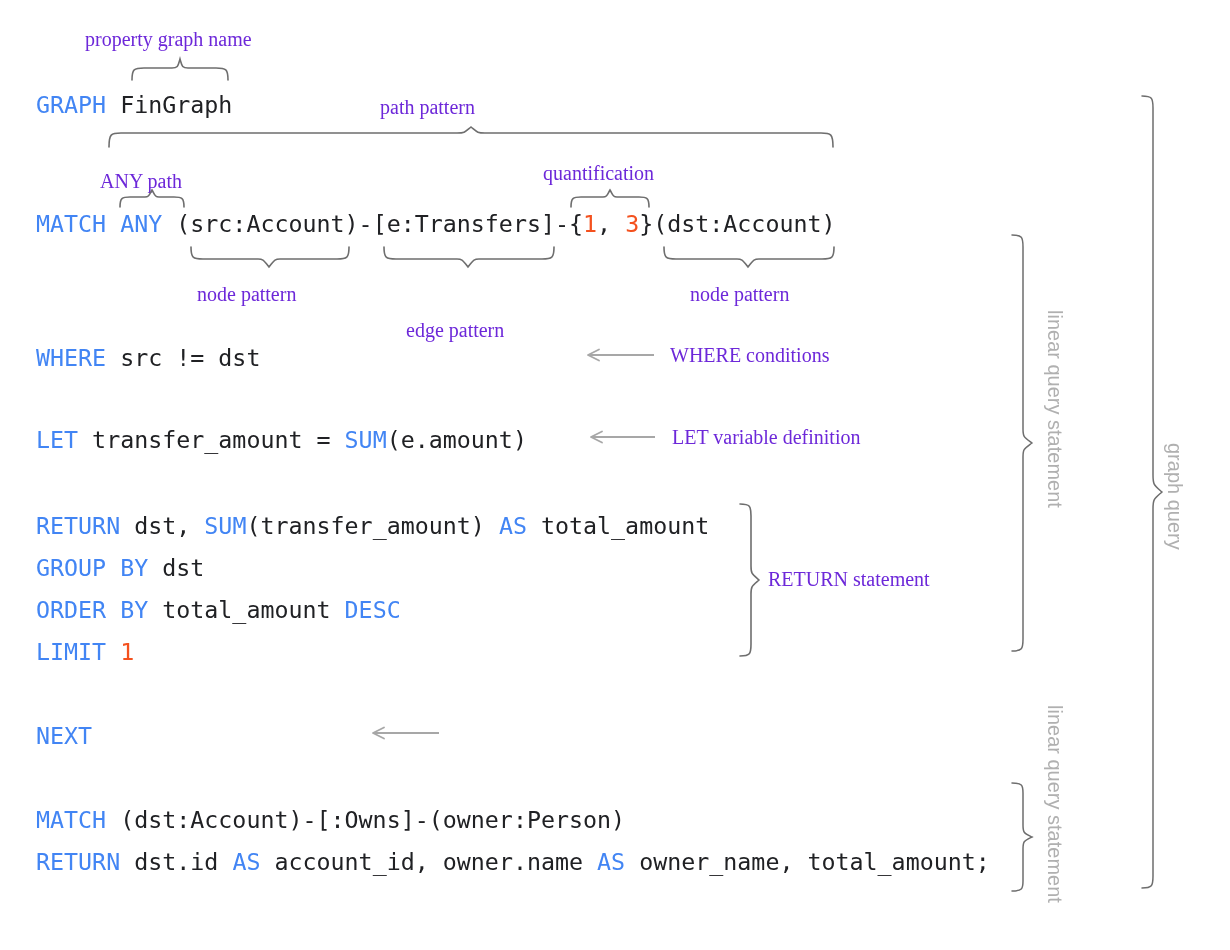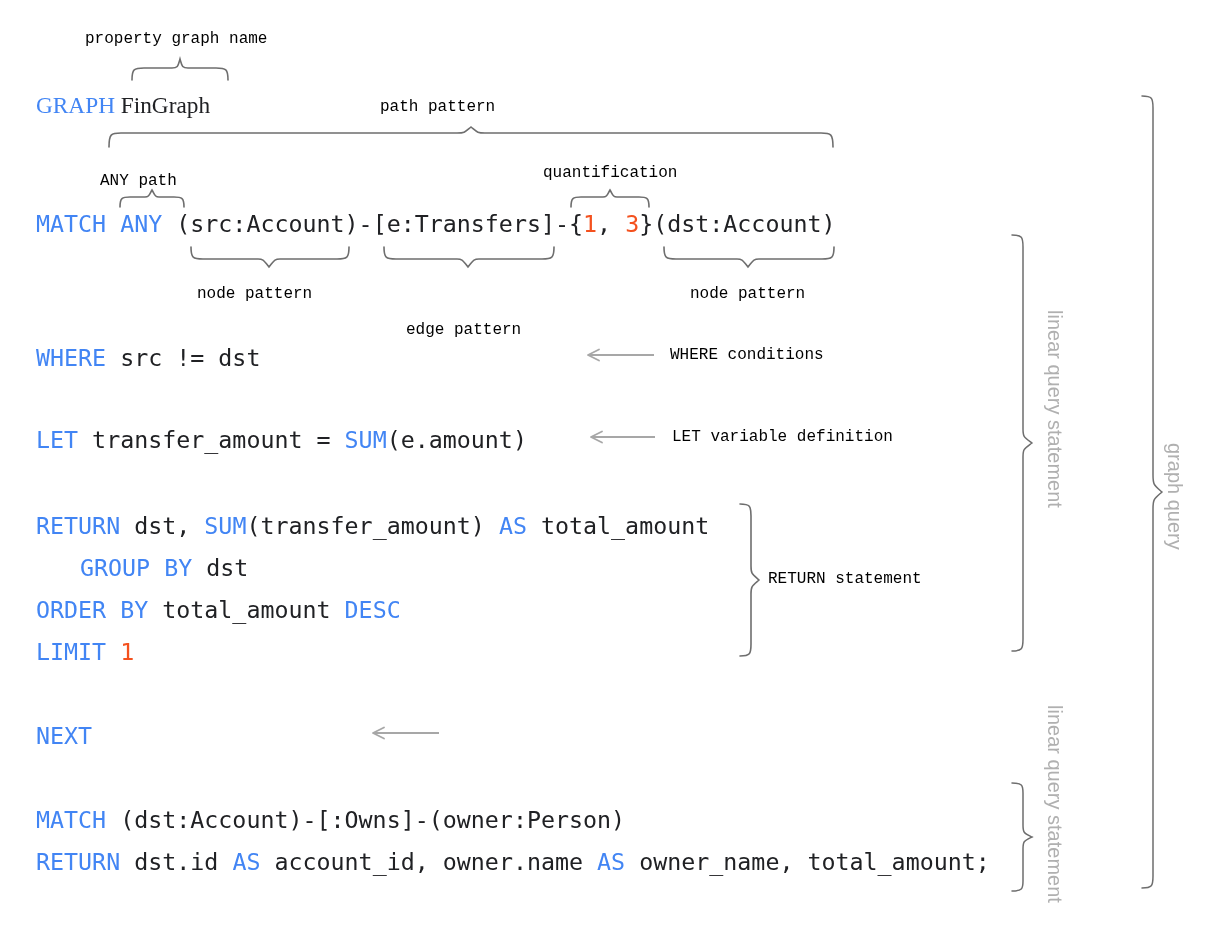--- a/index.html
+++ b/index.html
@@ -26,23 +26,23 @@
     white-space: pre;
     color: #202124;
     letter-spacing: 0;
   }
   .kw  { color: #4285f4; }
   .num { color: #f4511e; }
 
   
   .lbl {
     position: absolute;
-    font-family: Liberation Mono, monospace;
-    font-size: 16px;
-    color: #000000;
+    font-family: Liberation Serif, serif;
+    font-size: 20px;
+    color: #6d28d9;
     white-space: nowrap;
     line-height: 24px;
   }
 
   .vlbl {
     position: absolute;
     font-family: "Liberation Sans", sans-serif;
     font-size: 20px;
     color: #b0b0b0;
     white-space: nowrap;
@@ -58,26 +58,26 @@
 
   .arrow { position: absolute; }
   .arrow svg { display: block; }
 </style>
 </head>
 <body>
 
 <div id="canvas">
 
   <div id="code-layer">
-      <div class="code" style="top: 90px; font-family: Liberation Serif, serif;"><span class="kw">GRAPH </span><span>FinGraph</span></div>
+      <div class="code" style="top: 90px;"><span class="kw">GRAPH </span><span>FinGraph</span></div>
       <div class="code" style="top: 209px;"><span class="kw">MATCH ANY </span><span>(src:Account)-[e:Transfers]-{</span><span class="num">1</span><span>, </span><span class="num">3</span><span>}(dst:Account)</span></div>
       <div class="code" style="top: 343px;"><span class="kw">WHERE </span><span>src != dst</span></div>
       <div class="code" style="top: 425px;"><span class="kw">LET </span><span>transfer_amount = </span><span class="kw">SUM</span><span>(e.amount)</span></div>
       <div class="code" style="top: 511px;"><span class="kw">RETURN </span><span>dst, </span><span class="kw">SUM</span><span>(transfer_amount) </span><span class="kw">AS</span><span> total_amount</span></div>
-      <div class="code" style="top: 553px; margin-left: 44px;"><span class="kw">GROUP BY </span><span>dst</span></div>
+      <div class="code" style="top: 553px;"><span class="kw">GROUP BY </span><span>dst</span></div>
       <div class="code" style="top: 595px;"><span class="kw">ORDER BY </span><span>total_amount </span><span class="kw">DESC</span></div>
       <div class="code" style="top: 637px;"><span class="kw">LIMIT </span><span class="num">1</span></div>
       <div class="code" style="top: 721px;"><span class="kw">NEXT</span></div>
       <div class="code" style="top: 805px;"><span class="kw">MATCH </span><span>(dst:Account)-[:Owns]-(owner:Person)</span></div>
       <div class="code" style="top: 847px;"><span class="kw">RETURN </span><span>dst.id </span><span class="kw">AS</span><span> account_id, owner.name </span><span class="kw">AS</span><span> owner_name, total_amount;</span></div>
     </div>
 
   <div class="lbl" style="left:85px; top:27px;">property graph name</div>
   <div class="brace" style="left:130px; top:57px;">
     <svg width="100" height="24" viewBox="0 0 100 24">

